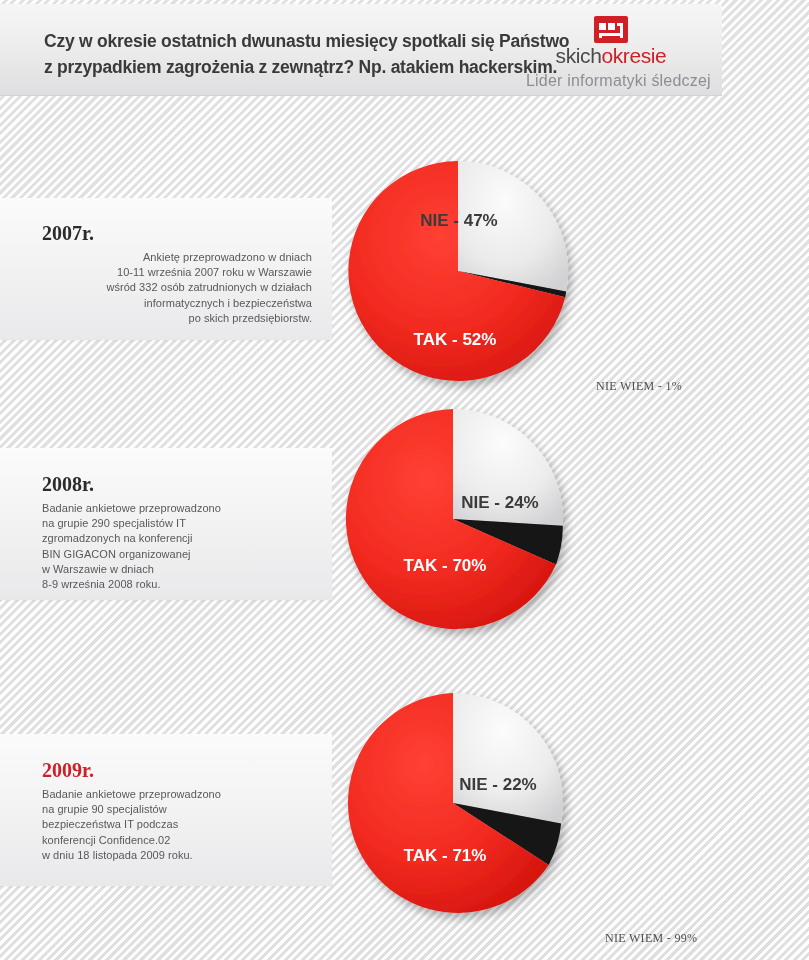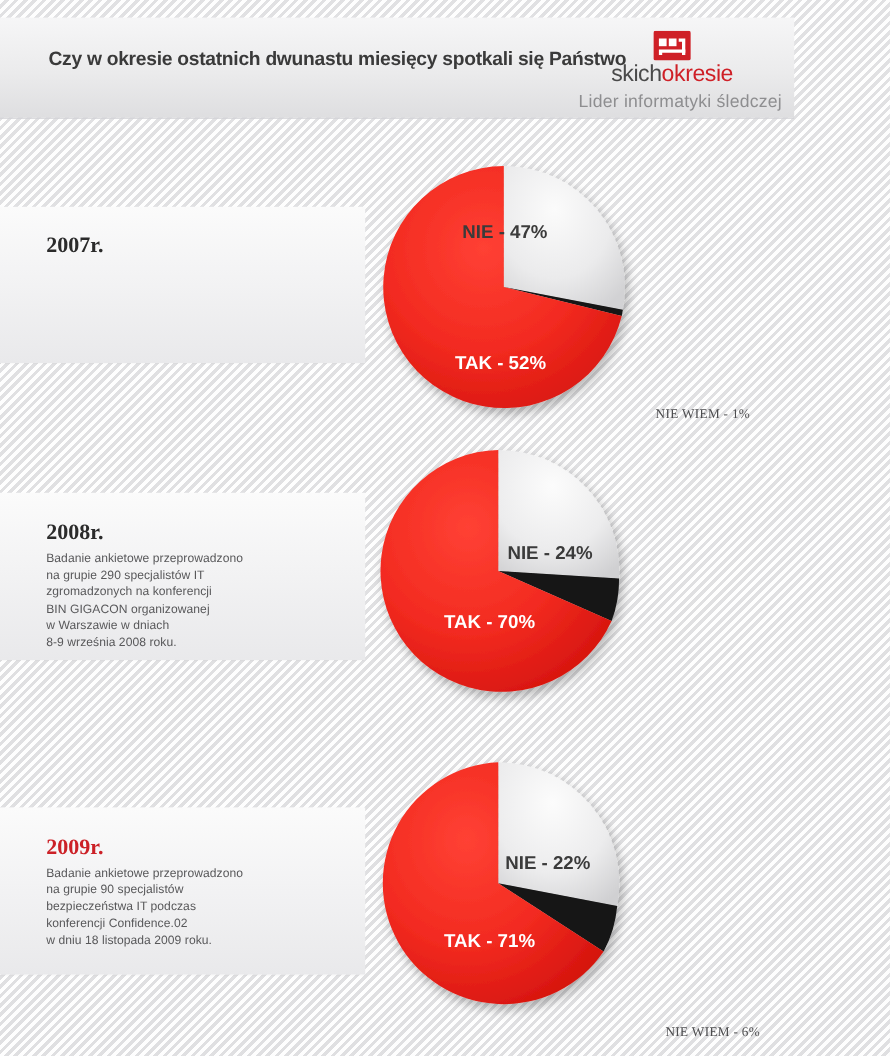--- a/index.html
+++ b/index.html
@@ -25,21 +25,21 @@
         rgba(255,255,255,0.95) 3px,
         rgba(222,222,224,0.85) 3px,
         rgba(222,222,224,0.85) 6px),
       linear-gradient(to bottom, #f2f2f3 0%, #ececed 50%, #e8e8ea 100%);
     overflow: hidden;
   }
 
   
   .header {
     position: absolute;
-    left: 0; top: 16px;
+    left: 0; top: 4px;
     width: 722px;
     height: 92px;
     background: linear-gradient(to bottom, #f6f6f7 0%, #ebebec 55%, #dedee0 100%);
     border-bottom: 1px solid #d3d3d6;
     z-index: 5;
   }
   .header-question {
     position: absolute;
     left: 44px;
     top: 24px;
@@ -76,21 +76,21 @@
   .logo-tagline {
     margin-top: 5px;
     font-size: 16px;
     color: #8e8e90;
     letter-spacing: 0.2px;
     white-space: nowrap;
   }
 
   
   .row { position: absolute; left: 0; width: 809px; }
-  .row-1 { top: 130px; height: 260px; text-align: right; }
+  .row-1 { top: 140px; height: 260px; text-align: right; }
   .row-2 { top: 388px; height: 265px; }
   .row-3 { top: 672px; height: 270px; }
 
   
   .info-panel {
     position: absolute;
     left: 0;
     width: 332px;
     background: linear-gradient(to bottom, #fbfbfb 0%, #f3f3f4 45%, #e9e9eb 100%);
     box-shadow: 0 1px 2px rgba(0,0,0,0.05);
@@ -156,40 +156,42 @@
   .row-2 .callout { left: 605px; top: 543px; }
 </style>
 </head>
 <body>
 
 <div class="page">
 
   <div class="header">
     <div class="header-question">
       <span>Czy w okresie ostatnich dwunastu miesięcy spotkali się Państwo</span>
+      <span class="line2">z przypadkiem zagrożenia z zewnątrz? Np. atakiem hackerskim.</span>
     </div>
 
     <div class="logo">
       <svg class="logo-mark" viewBox="0 0 34 27">
         <rect x="0" y="0" width="34" height="27" rx="2" fill="#cf2027"></rect>
         <rect x="5" y="7" width="7" height="7" fill="#ffffff"></rect>
         <rect x="14" y="7" width="7" height="7" fill="#ffffff"></rect>
         <path d="M5 17 h24 v5 h-3 v-2 h-18 v2 h-3 z" fill="#ffffff"></path>
         <path d="M23 7 h6 v13 h-3 v-10 h-3 z" fill="#ffffff"></path>
       </svg>
       <div class="logo-word">
         <span class="media">skich</span><span class="recovery">okresie</span>
       </div>
       <div class="logo-tagline">Lider informatyki śledczej</div>
     </div>
   </div>
 
   <div class="row row-1">
     <div class="info-panel"></div>
     <div class="year">2007r.</div>
+    <div class="desc">Ankietę przeprowadzono w dniach<br>10-11 września 2007 roku w Warszawie<br>wśród 332 osób zatrudnionych w działach<br>informatycznych i bezpieczeństwa<br>po skich przedsiębiorstw.</div>
 
     <div class="chart-wrap">
       <svg class="pie-svg" width="250" height="250" viewBox="0 0 250 250">
         <defs>
           <radialGradient id="redGrad1" cx="42%" cy="34%" r="78%">
             <stop offset="0%" stop-color="#ff4034"></stop>
             <stop offset="55%" stop-color="#f22a20"></stop>
             <stop offset="100%" stop-color="#d4140d"></stop>
           </radialGradient>
           <radialGradient id="greyGrad1" cx="42%" cy="30%" r="80%">
@@ -245,21 +247,21 @@
 
           <path d="M118 123 L227.8 129.8 A110 110 0 0 1 221.0 168.6 Z" fill="#131313"></path>
 
           <path d="M118 123 L221.0 168.6 A110 110 0 1 1 118 13 Z" fill="url(#redGrad2)"></path>
         </g>
         <text class="slice-label dark" x="165" y="112" text-anchor="middle">NIE - 24%</text>
         <text class="slice-label light" x="110" y="175" text-anchor="middle">TAK - 70%</text>
       </svg>
     </div>
 
-    <div class="callout">NIE WIEM - 6%</div>
+    <div class="callout">NIE WIEM - 99%</div>
   </div>
 
   <div class="row row-3">
     <div class="info-panel"></div>
     <div class="year red">2009r.</div>
     <div class="desc">Badanie ankietowe przeprowadzono<br>na grupie 90 specjalistów<br>bezpieczeństwa IT podczas<br>konferencji Confidence.02<br>w dniu 18 listopada 2009 roku.</div>
 
     <div class="chart-wrap">
       <svg class="pie-svg" width="250" height="250" viewBox="0 0 250 250">
         <defs>

